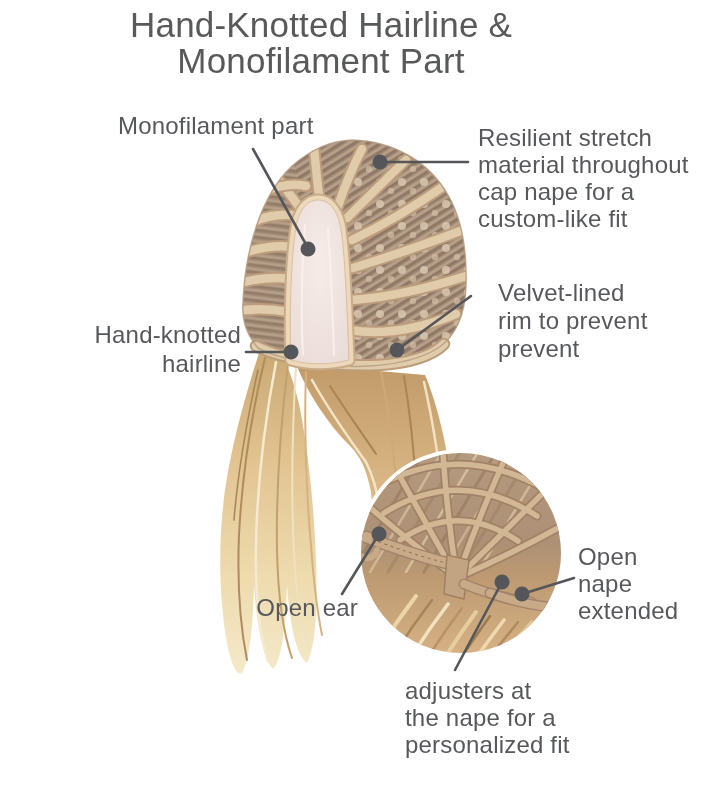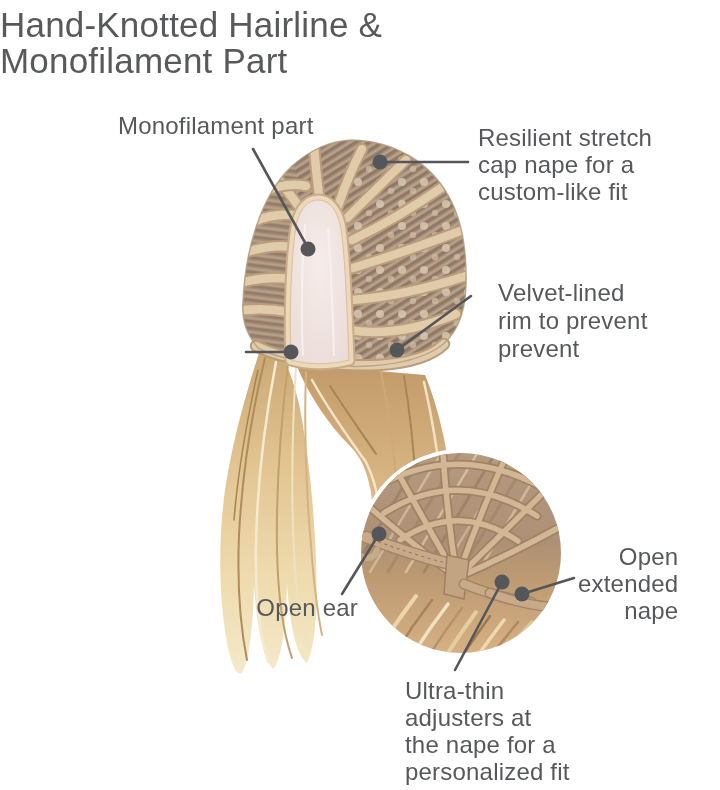--- a/index.html
+++ b/index.html
@@ -12,34 +12,34 @@
     --background:#ffffff;
   }
   html,body{margin:0;padding:0;background:var(--background);}
   #stage{
     position:relative;width:720px;height:790px;overflow:hidden;
     background:var(--background);
     font-family:"Liberation Sans", sans-serif;
   }
   #art{position:absolute;left:0;top:0;width:720px;height:790px;}
   .title{
-    position:absolute;left:0;top:7px;width:642px;
+    position:absolute;left:0;top:7px;width:642px;text-align:center;
     font-size:35px;line-height:36px;letter-spacing:.2px;color:var(--title-text);
   }
   .lbl{
     position:absolute;font-size:24px;line-height:27px;letter-spacing:.2px;
     color:var(--label-text);white-space:nowrap;
   }
   #lbl-mono{left:118px;top:112px;}
   #lbl-resilient{left:478px;top:124px;}
   #lbl-hand{left:60px;top:320px;width:181px;text-align:right;line-height:29px;}
   #lbl-velvet{left:478px;top:279px;line-height:28px;margin-left:20px;}
   #lbl-ear{left:208px;top:594px;width:150px;text-align:right;}
   #lbl-ultra{left:405px;top:677px;}
-  #lbl-nape{left:578px;top:543px;text-align:right;}
+  #lbl-nape{left:578px;top:543px;}
   
   .strip-edge{fill:none;stroke:var(--cap-strip-edge);stroke-width:12.5;stroke-linecap:round;}
   .strip-core{fill:none;stroke:var(--cap-strip);stroke-width:8.5;stroke-linecap:round;}
   .lat-edge{fill:none;stroke:#a18266;stroke-width:9;stroke-linecap:round;}
   .lat-core{fill:none;stroke:#d2b795;stroke-width:5.5;stroke-linecap:round;}
   .callout-line{stroke:var(--callout-line);stroke-width:2.6;stroke-linecap:round;}
   .callout-dot{fill:var(--callout-dot);}
   .hstrand{fill:none;stroke-linecap:round;}
 </style>
 </head>
@@ -237,41 +237,45 @@
     <div>Hand-Knotted Hairline &amp;</div>
     <div>Monofilament Part</div>
   </div>
 
   <div class="lbl" id="lbl-mono">
     <div>Monofilament part</div>
   </div>
 
   <div class="lbl" id="lbl-resilient">
     <div>Resilient stretch</div>
+    <div>material throughout</div>
     <div>cap nape for a</div>
     <div>custom-like fit</div>
   </div>
 
+  <div class="lbl" id="lbl-hand">
+    <div>Hand-knotted</div>
+    <div>hairline</div>
+  </div>
 
   <div class="lbl" id="lbl-velvet">
     <div>Velvet-lined</div>
     <div>rim to prevent</div>
     <div>prevent</div>
   </div>
 
   <div class="lbl" id="lbl-ear">
     <div>Open ear</div>
   </div>
 
   <div class="lbl" id="lbl-ultra">
-    <div>Ultra-thin</div>
     <div>adjusters at</div>
     <div>the nape for a</div>
     <div>personalized fit</div>
   </div>
 
   <div class="lbl" id="lbl-nape">
     <div>Open</div>
+    <div>nape</div>
     <div>extended</div>
-    <div>nape</div>
   </div>
 
 </div>
 
 </body></html>

